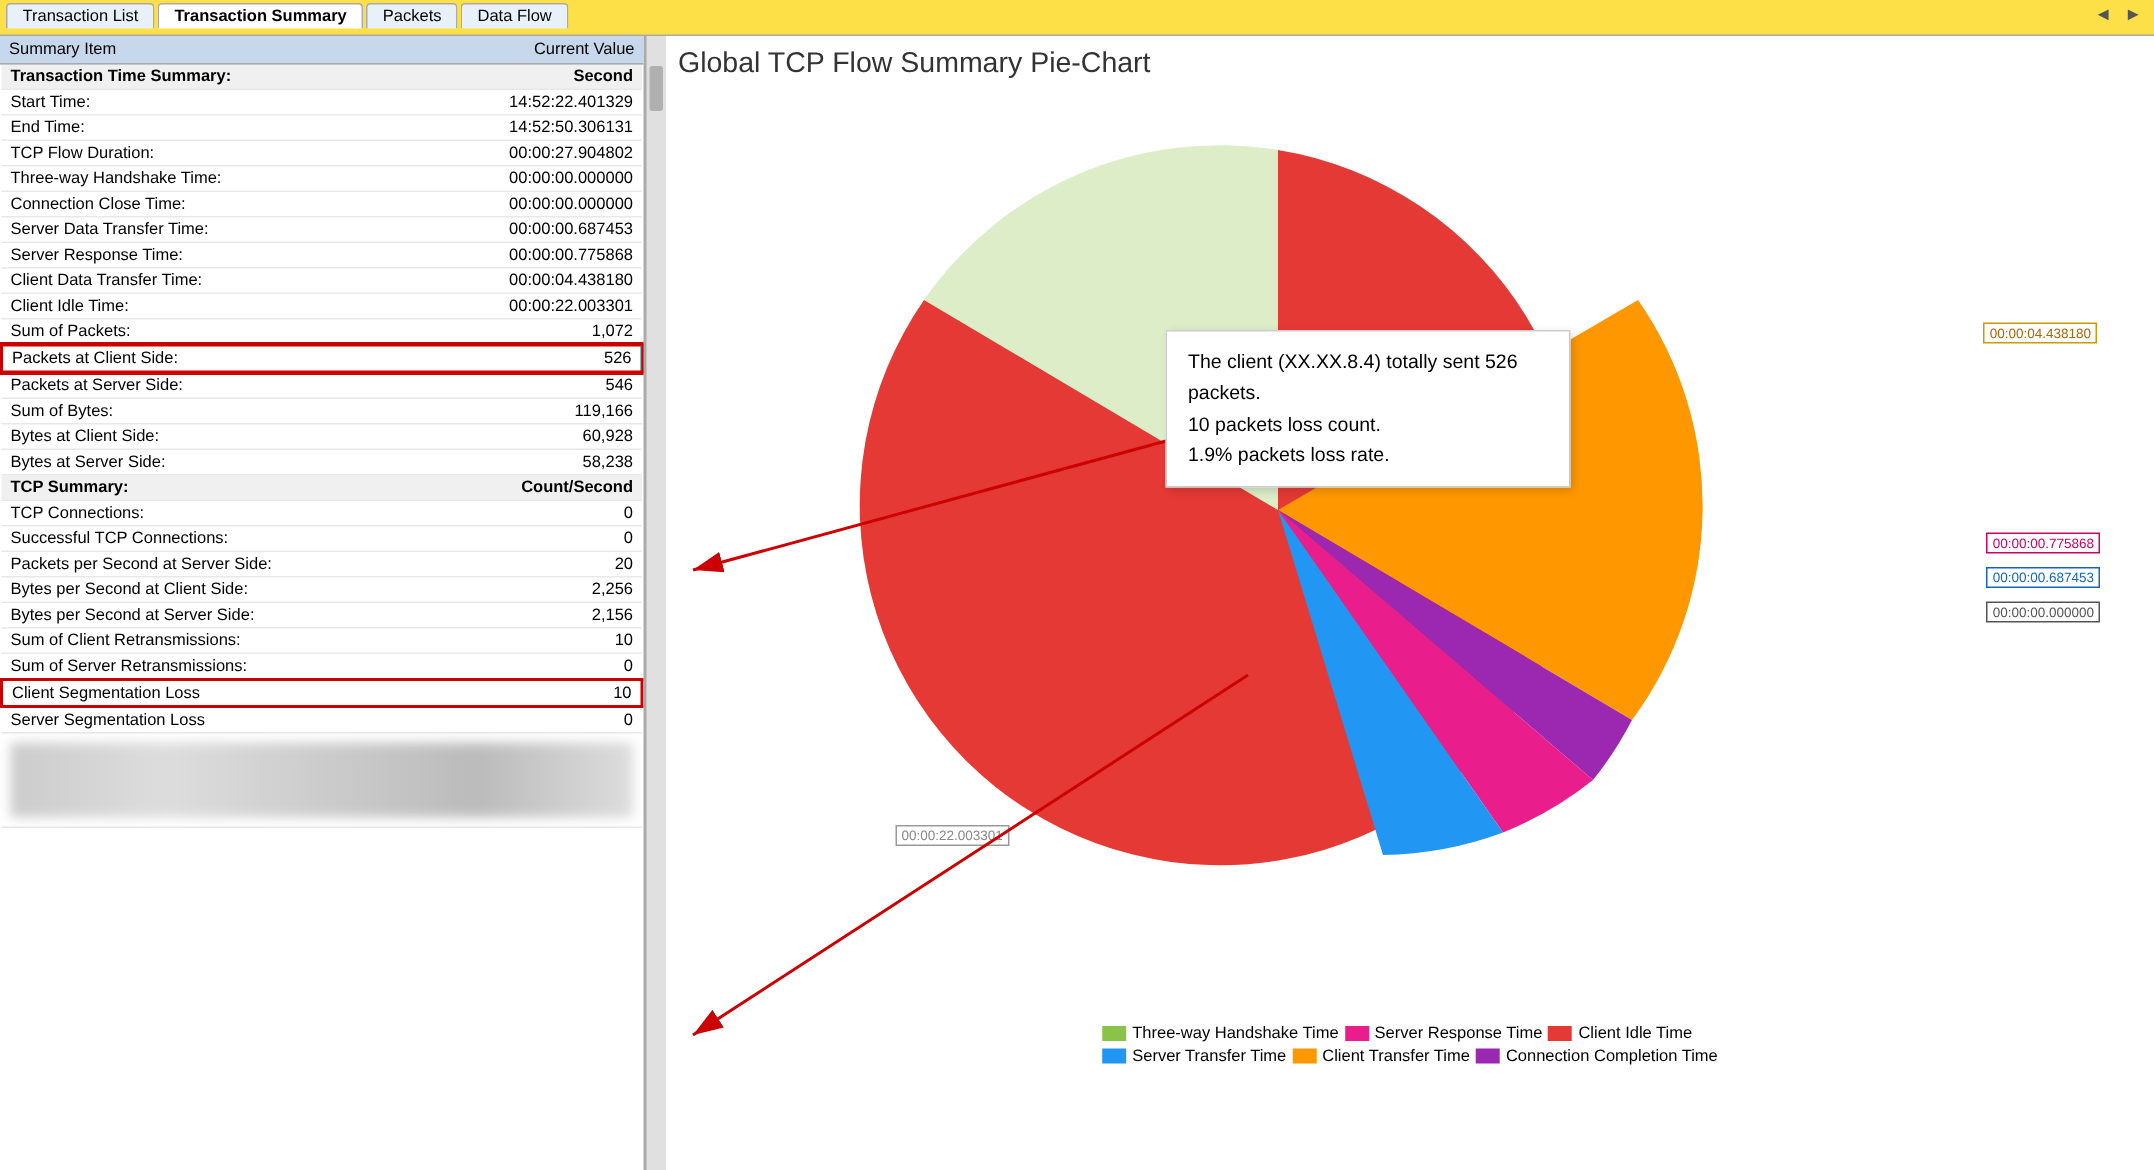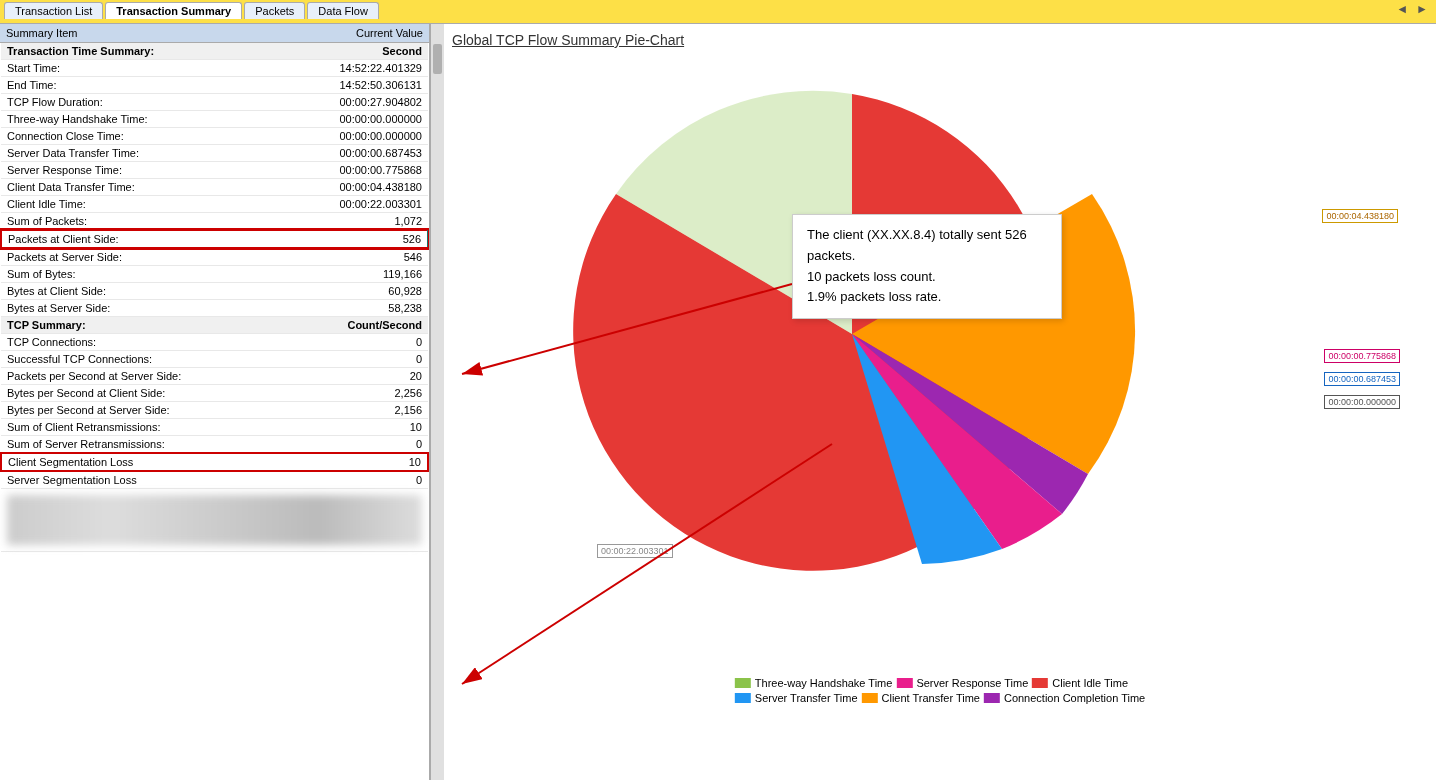--- a/index.html
+++ b/index.html
@@ -39,33 +39,33 @@
 
     
     .data-table { width: 100%; border-collapse: collapse; }
     .data-table tr td { padding: 2px 6px; font-size: 11px; border-bottom: 1px solid #e8e8e8; }
     .data-table tr td:last-child { text-align: right; }
     .section-header td { font-weight: bold; background: #f0f0f0; }
     .section-header td:last-child { text-align: right; }
 
     
     .right-panel { flex: 1; background: white; padding: 8px; overflow: hidden; position: relative; }
-    .chart-title { font-size: 14px; color: #333; margin-bottom: 6px; text-decoration: underline; }
+    .chart-title { font-size: 19px; color: #333; margin-bottom: 6px; }
 
     
     .chart-area { position: relative; width: 100%; height: calc(100% - 80px); }
 
     .pie-svg { position: absolute; left: 50px; top: 10px; }
 
     
     .tooltip-box {
       position: absolute; background: white; border: 1px solid #ccc;
       padding: 10px 14px; font-size: 13px; line-height: 1.6;
       box-shadow: 2px 2px 6px rgba(0,0,0,0.15); z-index: 20;
-      left: 340px; top: 160px; width: 270px;
+      left: 325px; top: 160px; width: 270px;
     }
 
     
     .arrows-overlay { position: absolute; left: 0; top: 0; width: 100%; height: 100%; pointer-events: none; }
 
     
     .pie-label {
       position: absolute; font-size: 9px; color: #333; background: rgba(255,255,255,0.8);
       padding: 1px 3px; border: 1px solid #ccc;
     }

